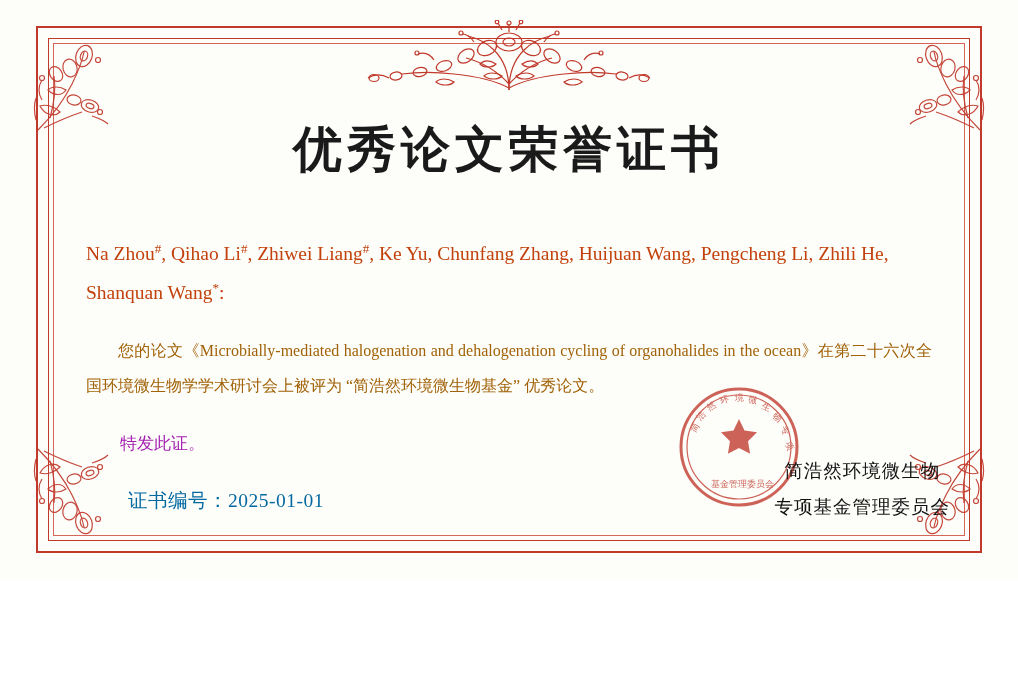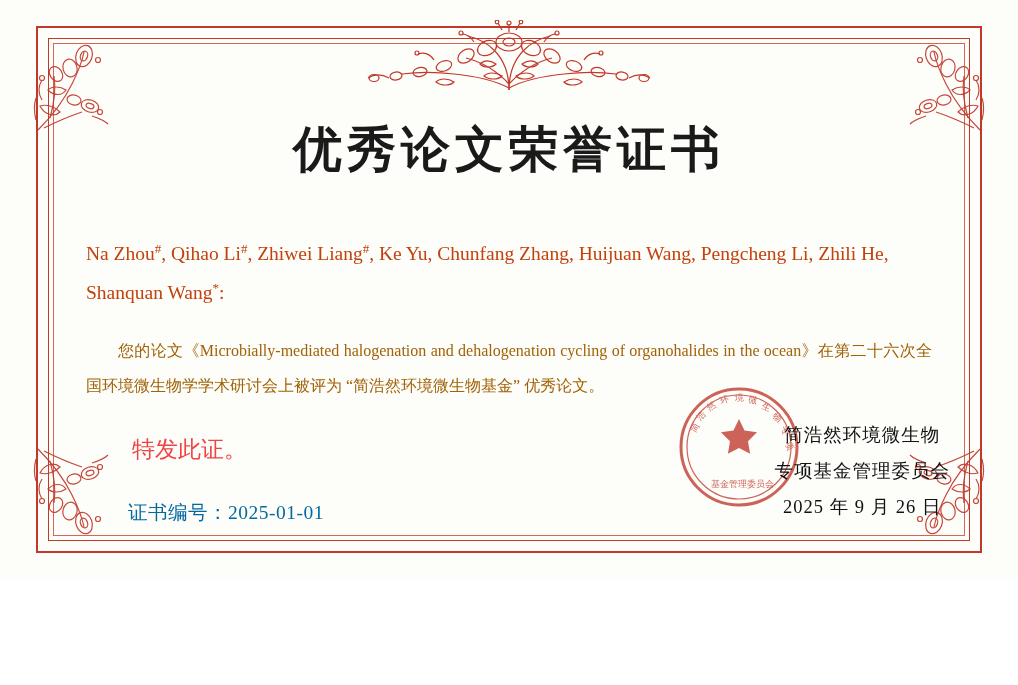--- a/index.html
+++ b/index.html
@@ -107,23 +107,23 @@
     margin-top: 22px;
     font-size: 16px;
     line-height: 2.15;
     color: #a16207;
     text-indent: 2em;
     text-align: justify;
   }
 
   .short-para {
     margin-top: 24px;
-    font-size: 23px;
+    font-size: 17px;
     line-height: 2.0;
-    color: #ef4444;
+    color: #a21caf;
     text-indent: 2em;
   }
 
   .cert-no {
     margin-top: 26px;
     margin-left: 42px;
     font-size: 19.5px;
     color: #0369a1;
     letter-spacing: .5px;
   }
@@ -328,16 +328,15 @@
         <text x="105" y="46" transform="rotate(52 105 46)">专</text>
         <text x="110" y="60" transform="rotate(66 110 60)">项</text>
         <text x="36" y="104" transform="rotate(0 36 104)">基金管理委员会</text>
       </g>
     </svg>
   </div>
 
   <div class="signature">
     <div>简浩然环境微生物</div>
     <div>专项基金管理委员会</div>
-    <div>2025 年 9 月 26 日</div>
   </div>
 
 </div>
 
 </body></html>

